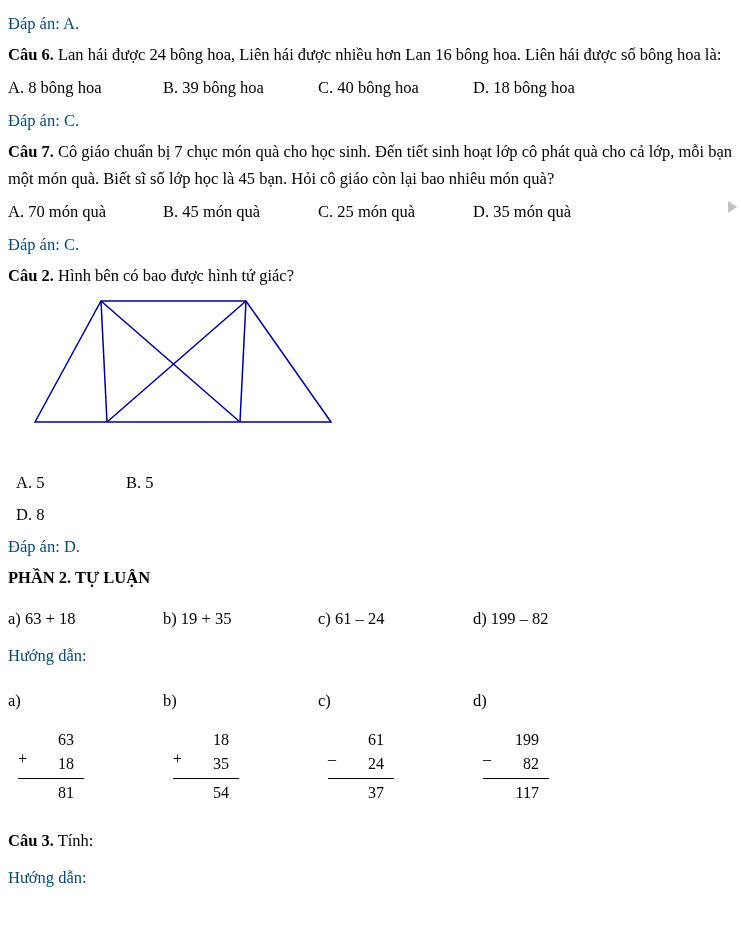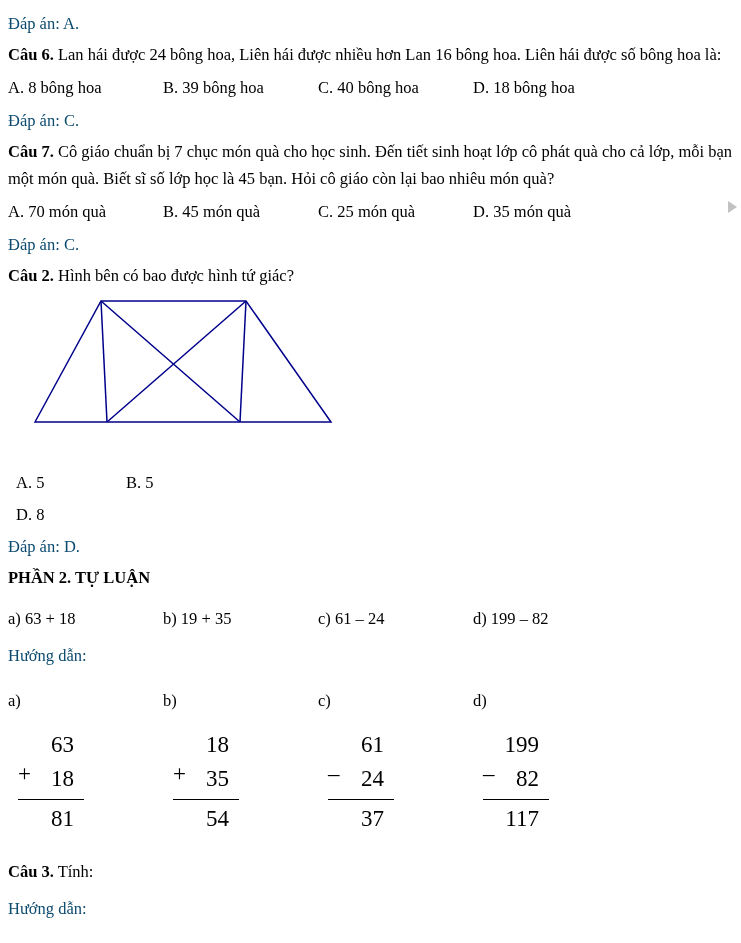--- a/index.html
+++ b/index.html
@@ -50,21 +50,21 @@
   .guide { margin-top: 10px; }
   .work-grid {
     display: grid;
     grid-template-columns: 155px 155px 155px 1fr;
     margin: 18px 0 6px 0;
   }
   .col-label { margin: 0 0 14px 0; }
   .vmath {
     width: 66px;
     margin-left: 10px;
-    font-size: 23px;
+    font-size: 16px;
     line-height: 1.5;
   }
   .vm-num { text-align: right; padding-right: 10px; }
   .vm-mid { display: flex; align-items: center; }
   .vm-mid .vm-num { flex: 1; }
   .vm-op { display: inline-block; transform: translateY(-5px); }
   .vm-line { border-top: 1.4px solid #000; margin: 2px 0; }
   .next-arrow {
     position: absolute;
     top: 201px;

